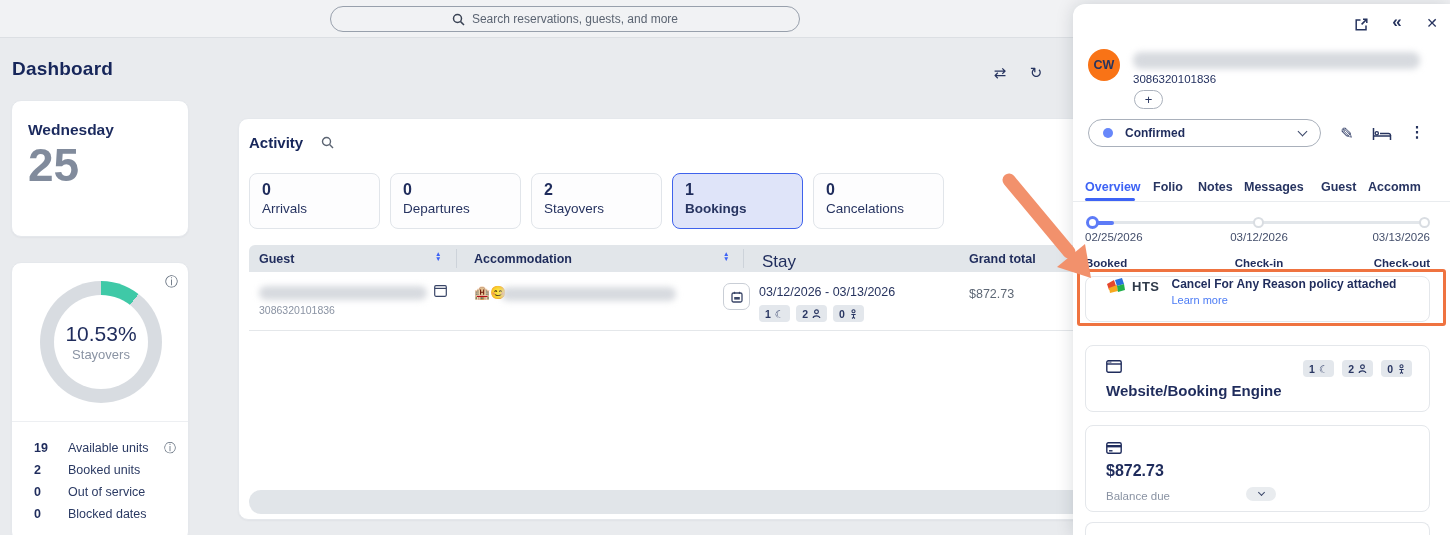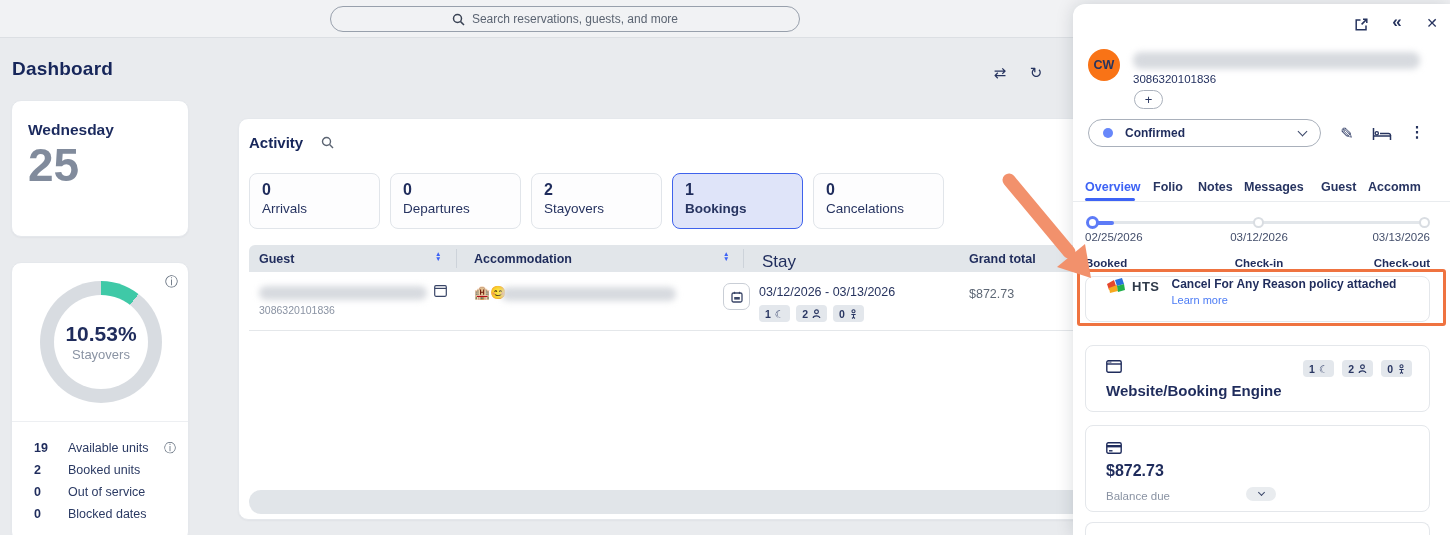--- a/index.html
+++ b/index.html
@@ -44,21 +44,21 @@
 
 <div class="abs card" style="left:11px;top:100px;width:178px;height:137px;padding:20px 16px;">
   <div style="font-size:15.5px;font-weight:600;color:#1b2a5e;">Wednesday</div>
   <div style="font-size:46px;font-weight:800;color:#818b9c;line-height:1.05;margin-top:2px;">25</div>
 </div>
 
 <div class="abs card" style="left:11px;top:262px;width:178px;height:280px;">
   <span class="abs" style="right:10px;top:10px;font-size:13px;color:#5f6b7a;cursor:pointer;">ⓘ</span>
   <div class="abs" style="left:28px;top:18px;width:122px;height:122px;border-radius:50%;background:conic-gradient(#3fc9a7 0deg 38deg,#d8dce1 38deg 360deg);">
     <div class="abs" style="left:14px;top:14px;width:94px;height:94px;border-radius:50%;background:#fff;display:flex;flex-direction:column;align-items:center;justify-content:center;">
-      <div style="font-size:21px;font-weight:700;color:#1f2c5c;">10.53%</div>
+      <div style="font-size:21px;font-weight:400;color:#1f2c5c;">10.53%</div>
       <div style="font-size:13px;color:#8a93a3;margin-top:1px;">Stayovers</div>
     </div>
   </div>
   <div class="abs" style="left:0;top:158px;width:100%;border-top:1px solid #edeff2;"></div>
   <div class="abs" style="left:0;top:174px;width:100%;">
     <div style="display:flex;align-items:center;padding:0 12px 0 22px;height:22px;">
       <span style="width:34px;font-size:12.5px;font-weight:bold;">19</span>
       <span style="flex:1;font-size:12.5px;color:#2b3a63;">Available units</span>
       <span style="font-size:12px;color:#5f6b7a;cursor:pointer;">ⓘ</span>
     </div>

